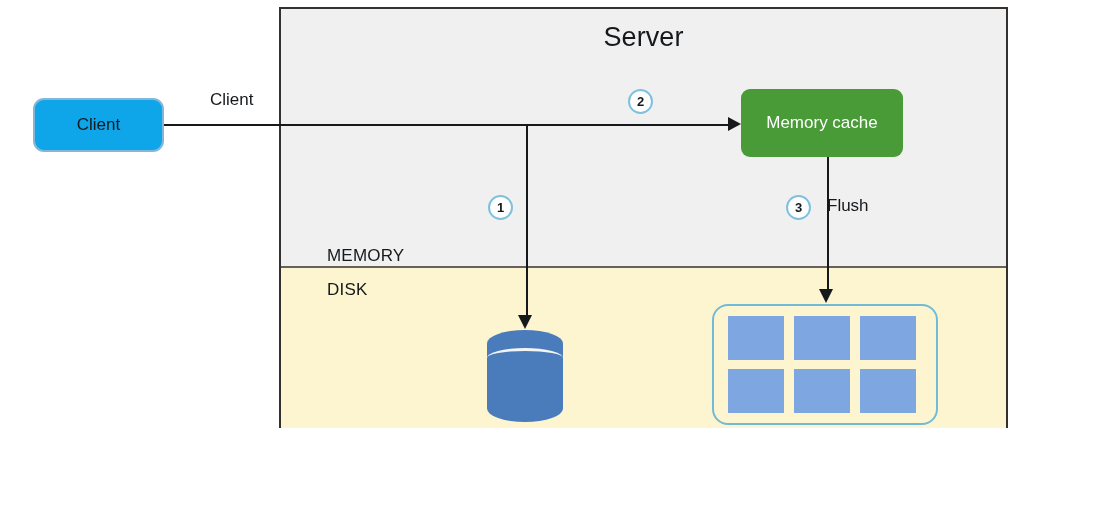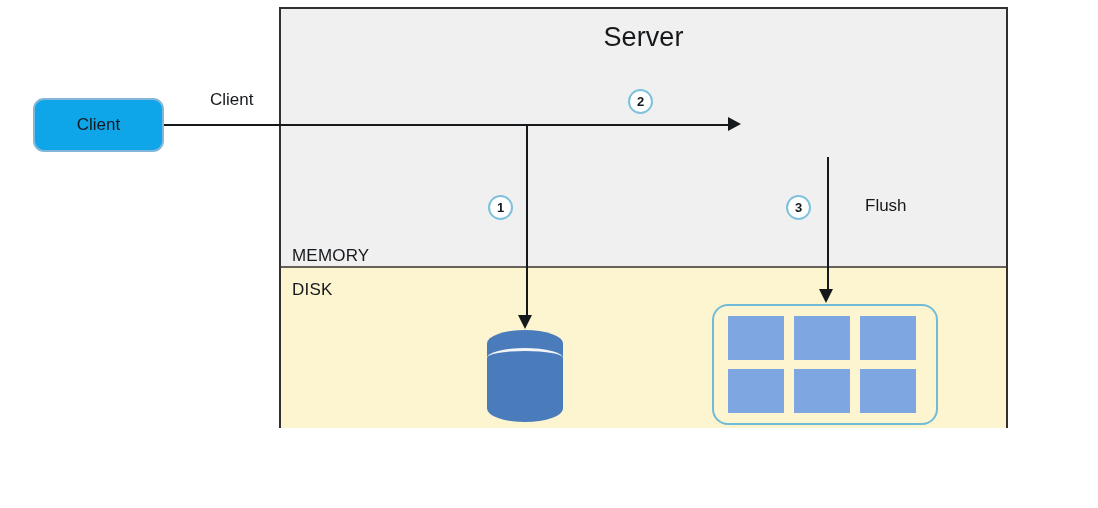--- a/index.html
+++ b/index.html
@@ -58,20 +58,21 @@
     font-size: 27px;
     color: #16191c;
     letter-spacing: 0.1px;
   }
 
   .region-label {
     position: absolute;
     font-size: 17px;
     color: #16191c;
     letter-spacing: 0.2px;
+    margin-left: 35px;
   }
   .label-memory { left: 292px; top: 246px; }
   .label-disk   { left: 292px; top: 280px; text-align: right; }
 
   
   .client-box {
     position: absolute;
     left: 33px;
     top: 98px;
     width: 131px;
@@ -130,21 +131,21 @@
   }
 
   
   .edge-label {
     position: absolute;
     font-size: 17px;
     color: #16191c;
     white-space: nowrap;
   }
   .label-write { left: 210px; top: 90px; }
-  .label-flush { left: 827px; top: 196px; padding-left: 38px; }
+  .label-flush { left: 827px; top: 196px; }
 
   
   .step-badge {
     position: absolute;
     width: 25px;
     height: 25px;
     border: 2.5px solid #7fc0dd;
     border-radius: 50%;
     background: #ffffff;
     display: flex;
@@ -256,20 +257,23 @@
   <div class="arrowhead-right" style="left:728px; top:117px;"></div>
   <div class="edge-label label-write">Client</div>
 
   <div class="line-v" style="left:526px; top:124px; height:193px;"></div>
   <div class="arrowhead-down" style="left:518px; top:315px;"></div>
 
   <div class="line-v" style="left:827px; top:157px; height:134px;"></div>
   <div class="arrowhead-down" style="left:819px; top:289px;"></div>
   <div class="edge-label label-flush">Flush</div>
 
+  <div class="memcache-box">
+    <span>Memory cache</span>
+  </div>
 
   <div class="step-badge badge-1">
     <span>1</span>
   </div>
   <div class="step-badge badge-2">
     <span>2</span>
   </div>
   <div class="step-badge badge-3">
     <span>3</span>
   </div>

